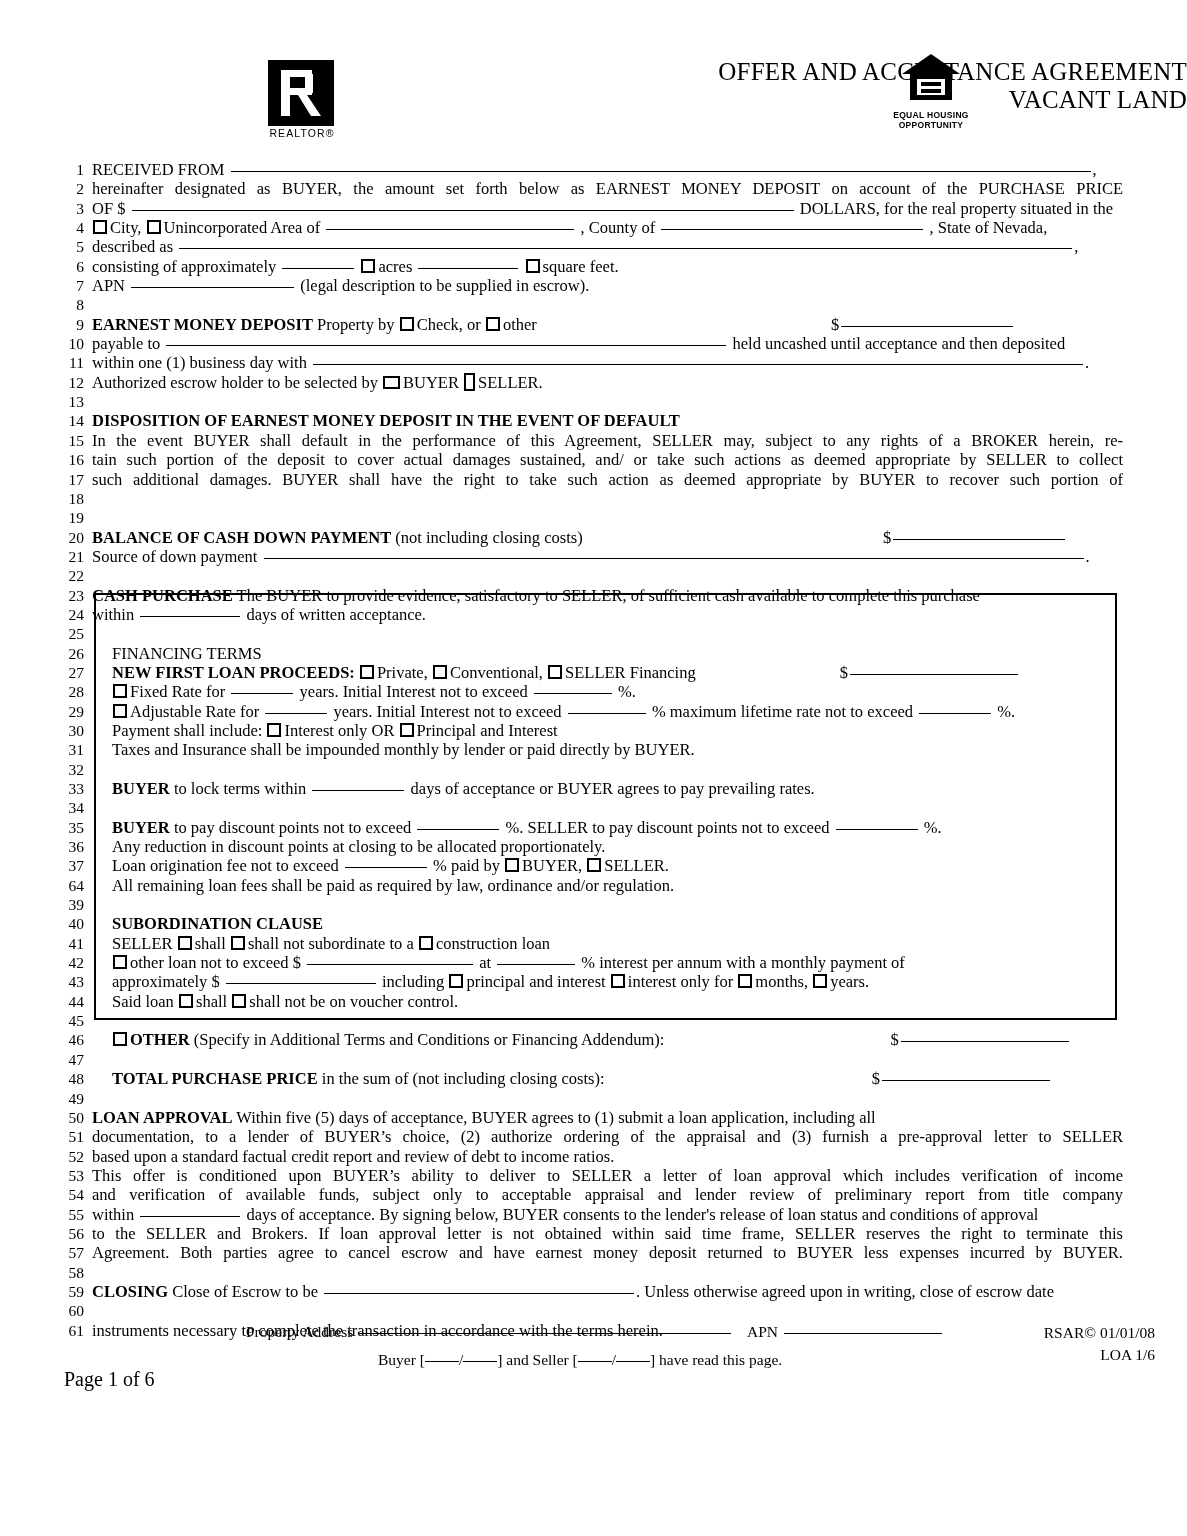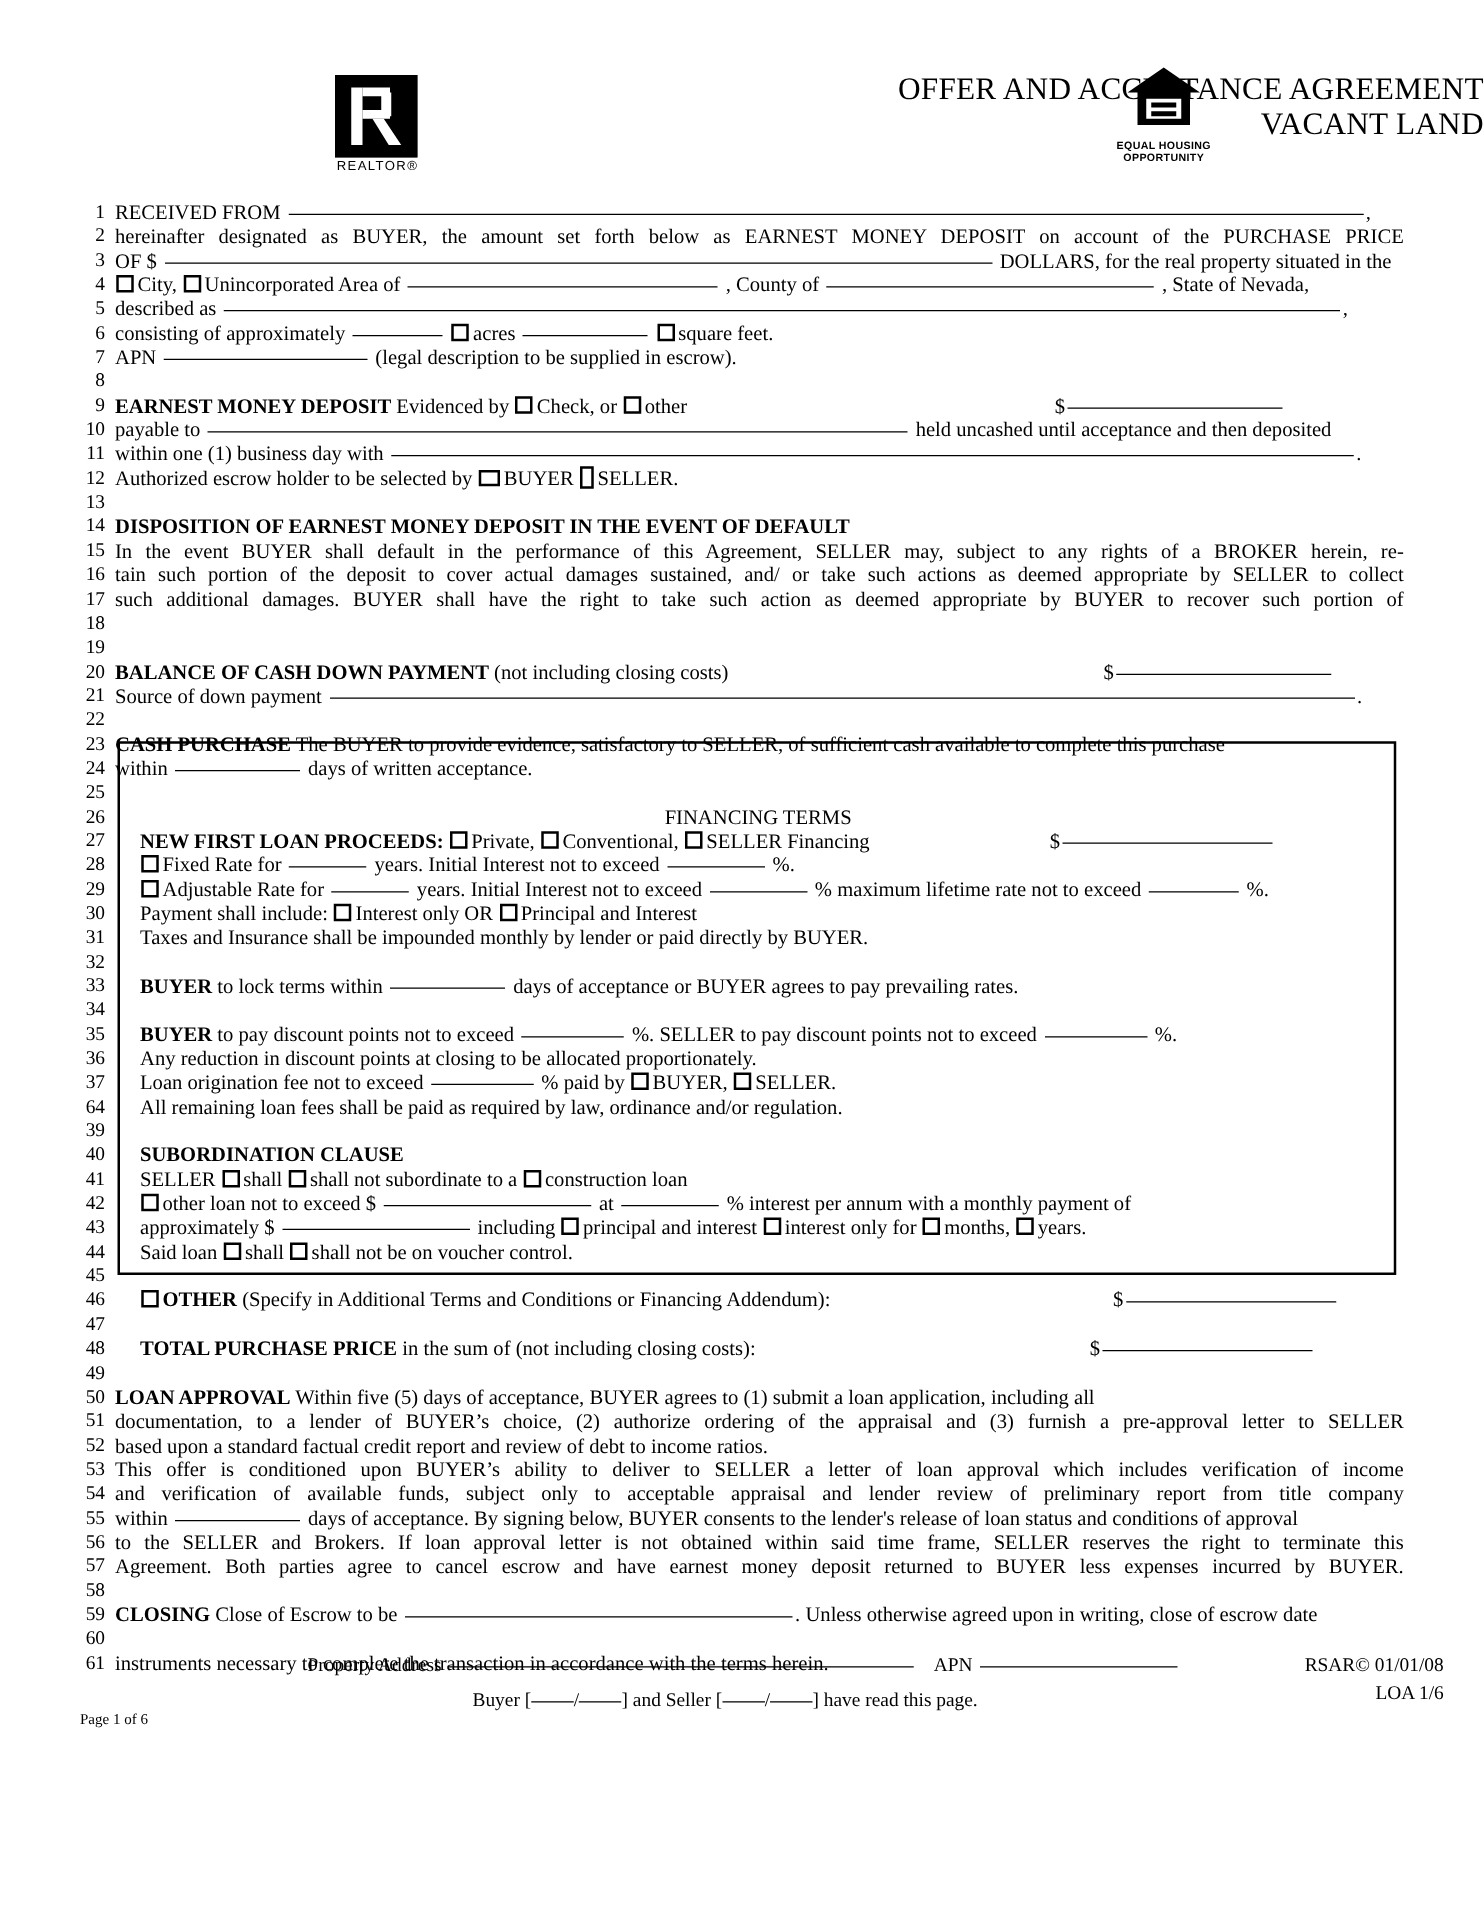--- a/index.html
+++ b/index.html
@@ -153,21 +153,21 @@
     font-size: 15.5px;
   }
   .f-buyer {
     position: absolute;
     left: 378px; top: 28px;
     font-size: 15.5px;
   }
   .f-page {
     position: absolute;
     left: 64px; top: 46px;
-    font-size: 12px;
+    font-size: 20px;
   }
   .f-rsar {
     position: absolute;
     left: 955px; top: 0;
     width: 200px;
     text-align: right;
     font-size: 15.5px;
     line-height: 22px;
   }
   .f-rsar .r2 { display:block; margin-left: 10px; }
@@ -279,21 +279,21 @@
     </div>
 
     <div class="row">
       <span class="num">8</span>
     </div>
 
     <div class="row">
       <span class="num">9</span>
       <span class="txt">
         <b>EARNEST MONEY DEPOSIT</b>
-        <span>Evidenced by</span>
+        <span>Property by</span>
         <span class="cb"></span><span>Check, or</span>
         <span class="cb"></span><span>other</span>
         <span style="display:inline-block;width:290px"></span><span>$</span><span class="fill" style="width:172px"></span>
       </span>
     </div>
 
     <div class="row">
       <span class="num">10</span>
       <span class="txt">
         <span>payable  to</span>
@@ -390,21 +390,21 @@
         <span>days of written acceptance.</span>
       </span>
     </div>
 
     <div class="row">
       <span class="num">25</span>
     </div>
 
     <div class="row">
       <span class="num">26</span>
-      <span class="txt inbox" style="text-align:center">FINANCING TERMS</span>
+      <span class="txt inbox" style="text-align:left">FINANCING TERMS</span>
     </div>
 
     <div class="row">
       <span class="num">27</span>
       <span class="txt inbox">
         <b>NEW FIRST LOAN PROCEEDS:</b>
         <span class="cb"></span><span>Private,</span>
         <span class="cb"></span><span>Conventional,</span>
         <span class="cb"></span><span>SELLER Financing</span>
         <span style="display:inline-block;width:140px"></span><span>$</span><span class="fill" style="width:168px"></span>

